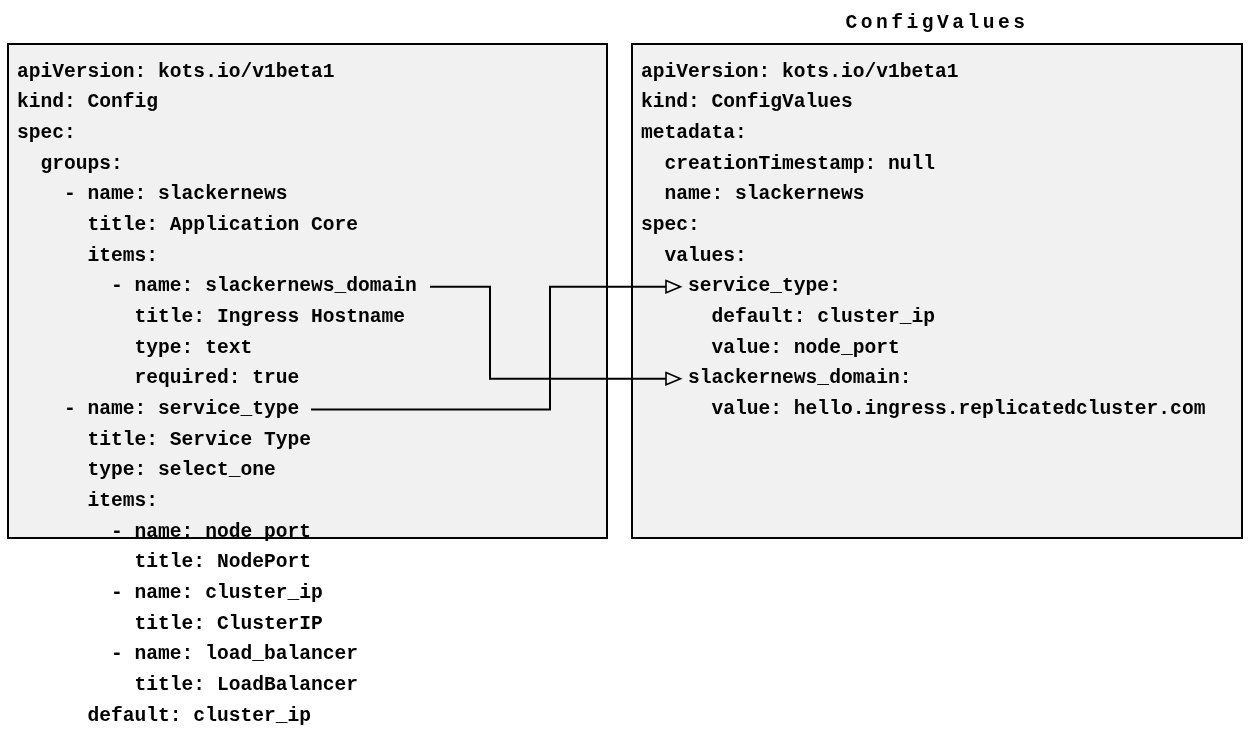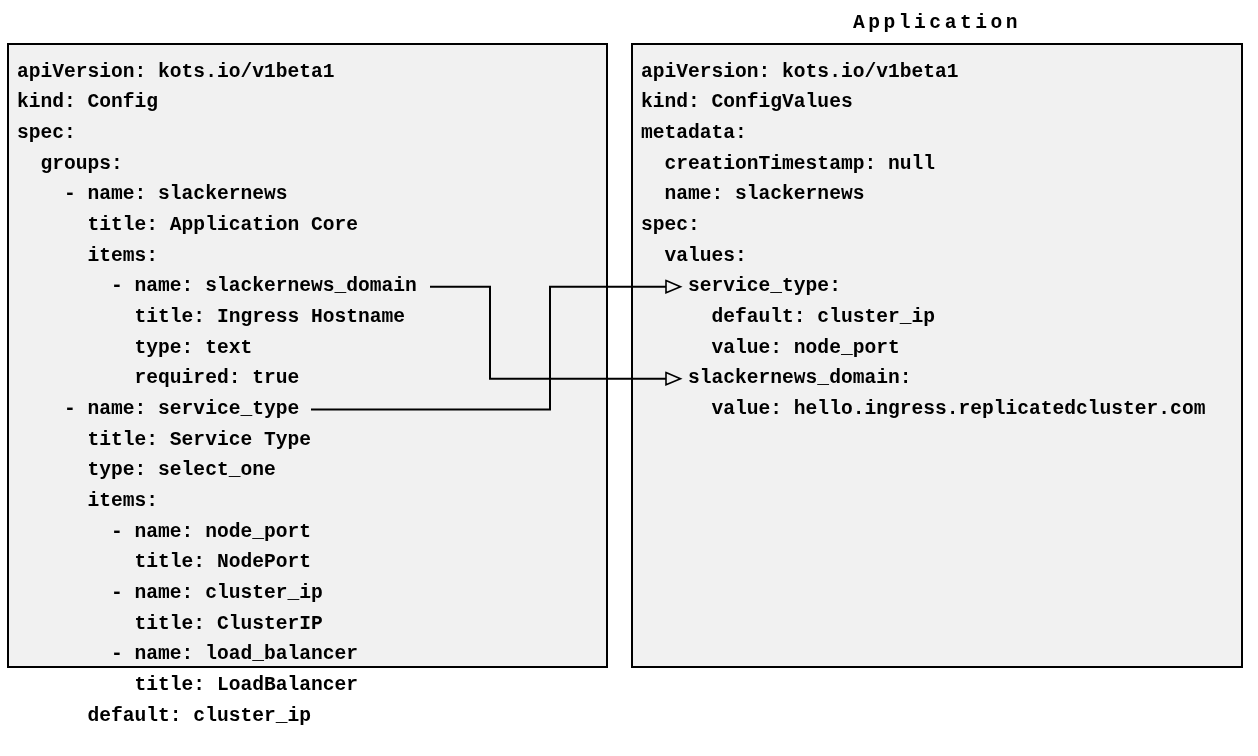--- a/index.html
+++ b/index.html
@@ -22,21 +22,21 @@
     font-weight: bold;
     letter-spacing: 3.5px;
     color: #000000;
     white-space: nowrap;
   }
   .title-config { left: 7px; width: 601px; }
   .title-configvalues { left: 631px; width: 612px; }
   .panel {
     position: absolute;
     top: 43px;
-    height: 625px;
+    height: 496px;
     border: 2px solid #000000;
     background: #f1f1f1;
   }
   .panel-config { left: 7px; width: 601px; }
   .panel-configvalues { left: 631px; width: 612px; }
   .yaml {
     margin: 0;
     padding: 11.6px 6px 0 8px;
     font-family: "Liberation Mono", "DejaVu Sans Mono", monospace;
     font-size: 19.6px;
@@ -51,21 +51,21 @@
     top: 0;
     pointer-events: none;
   }
 </style>
 </head>
 <body>
 
 <div class="canvas">
 
 
-  <div class="panel-title title-configvalues">Application</div>
+  <div class="panel-title title-configvalues">ConfigValues</div>
 
   <div class="panel panel-config">
     <pre class="yaml">apiVersion: kots.io/v1beta1
 kind: Config
 spec:
   groups:
     - name: slackernews
       title: Application Core
       items:
         - name: slackernews_domain

